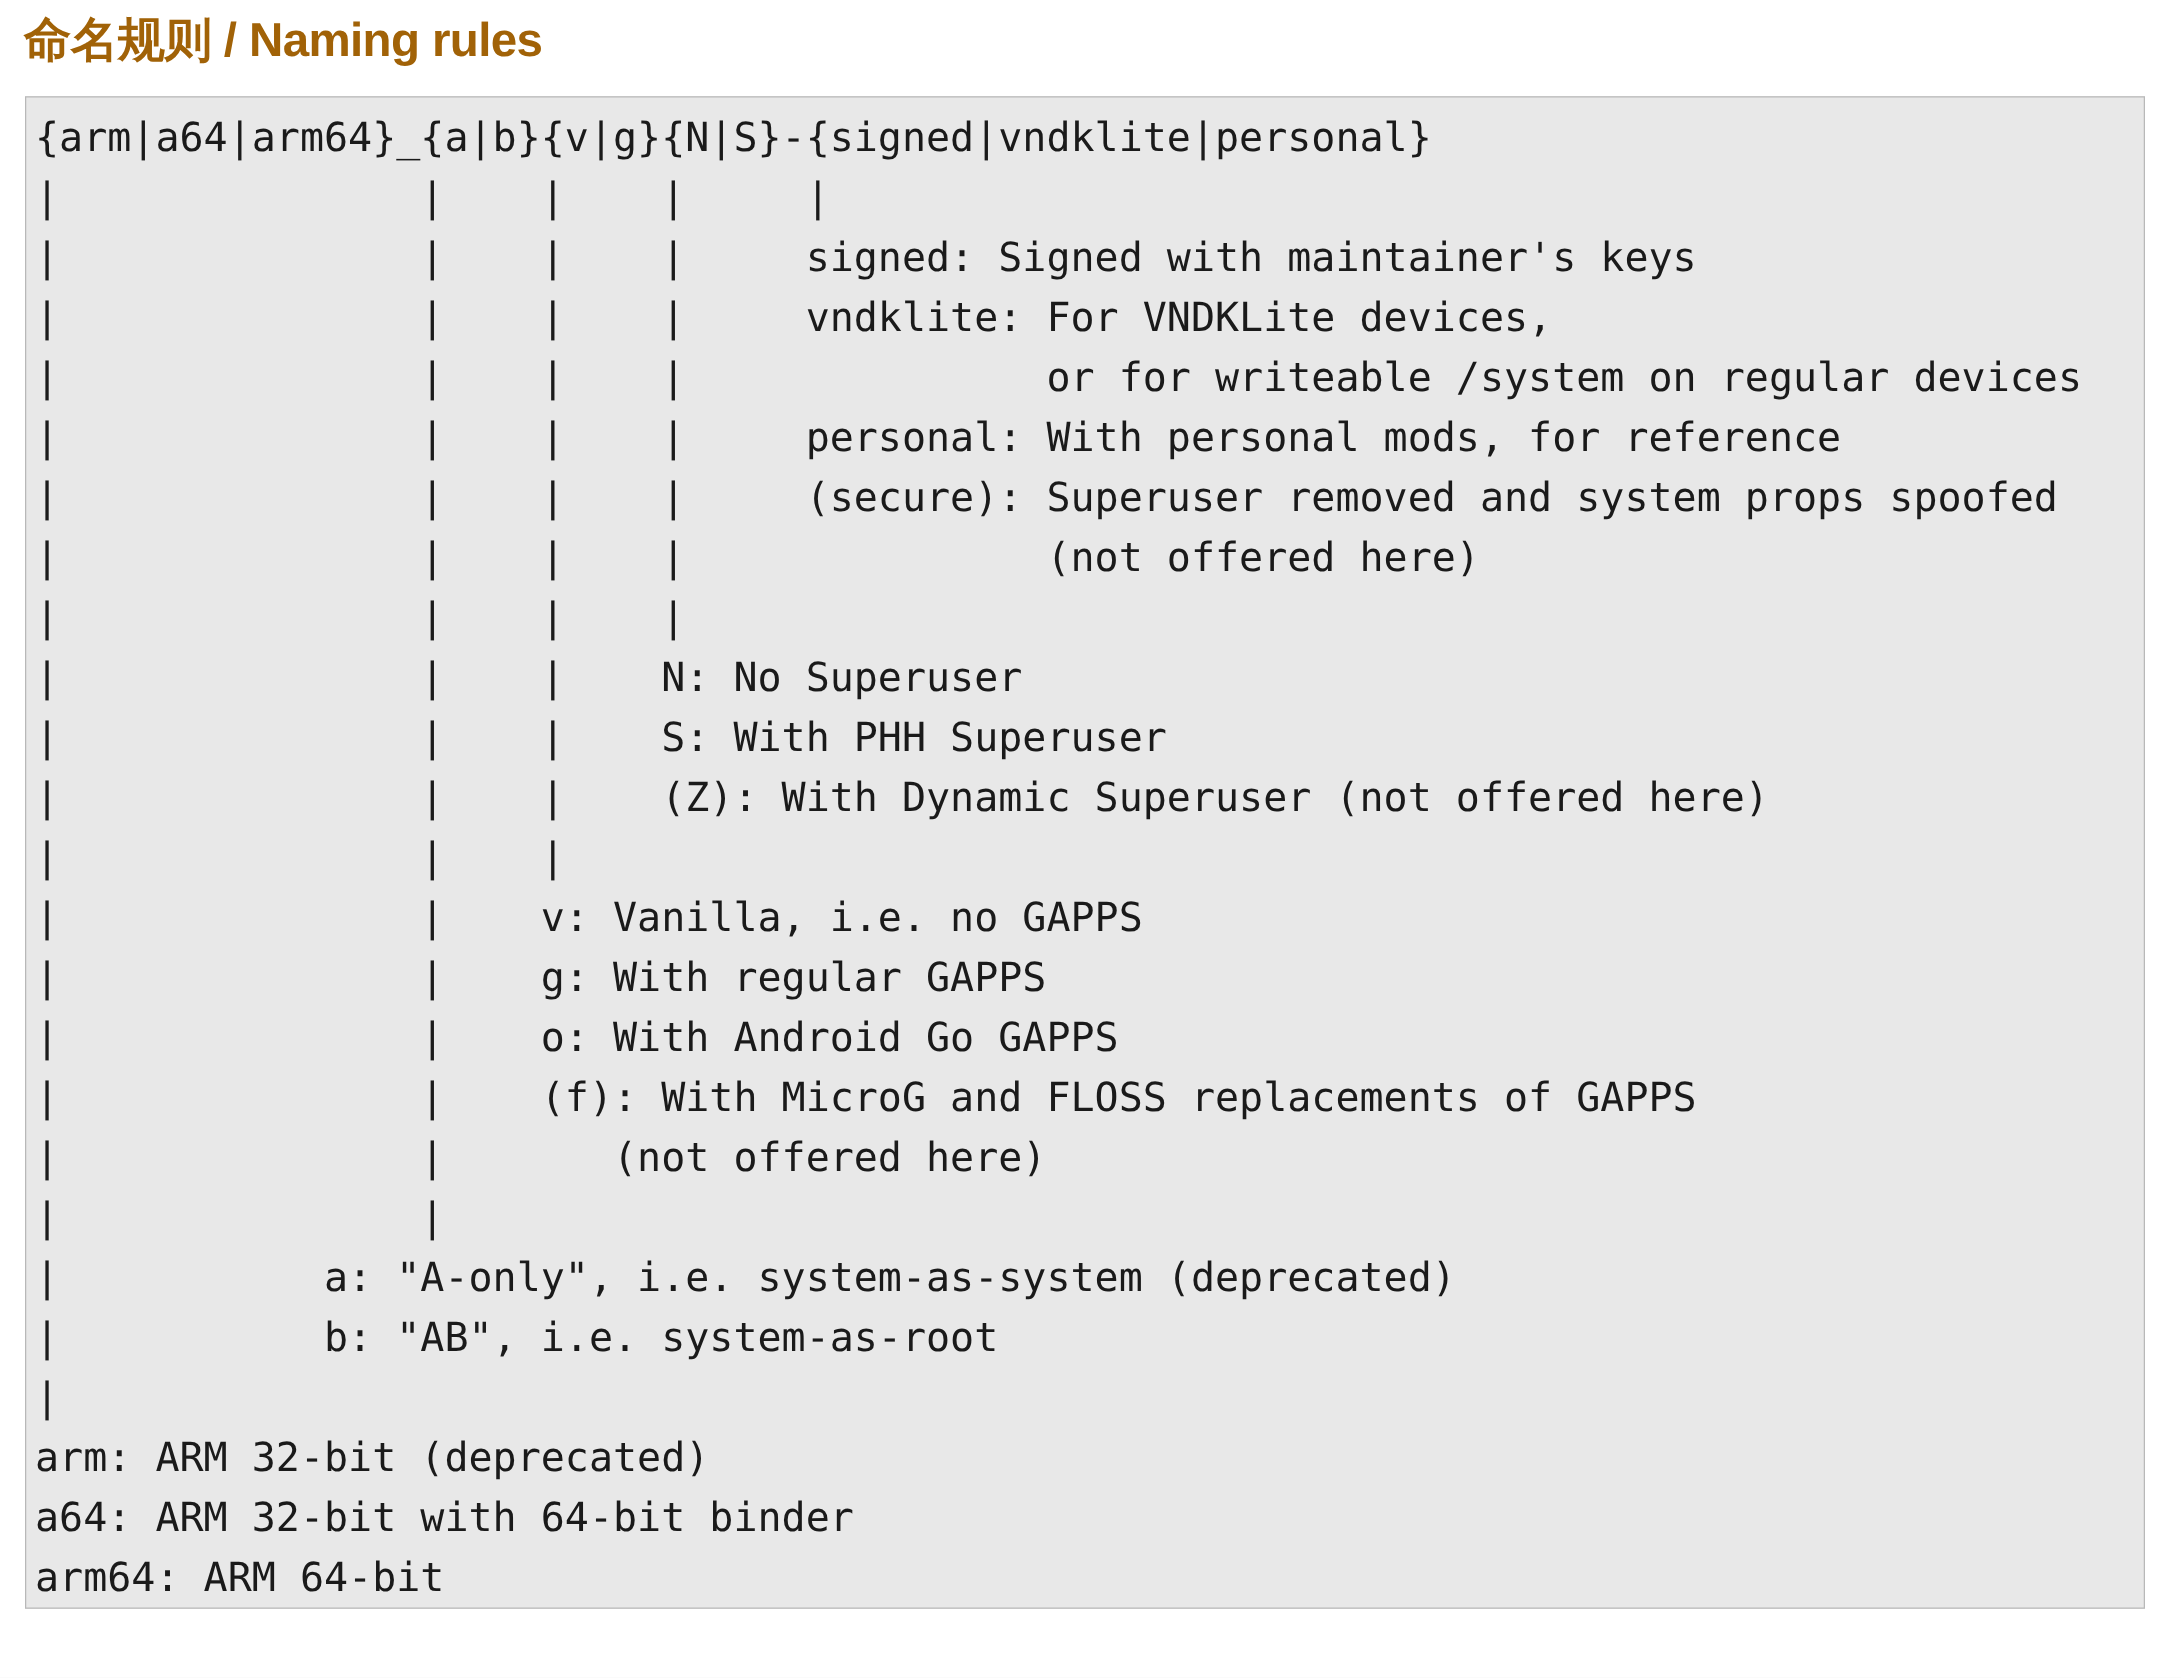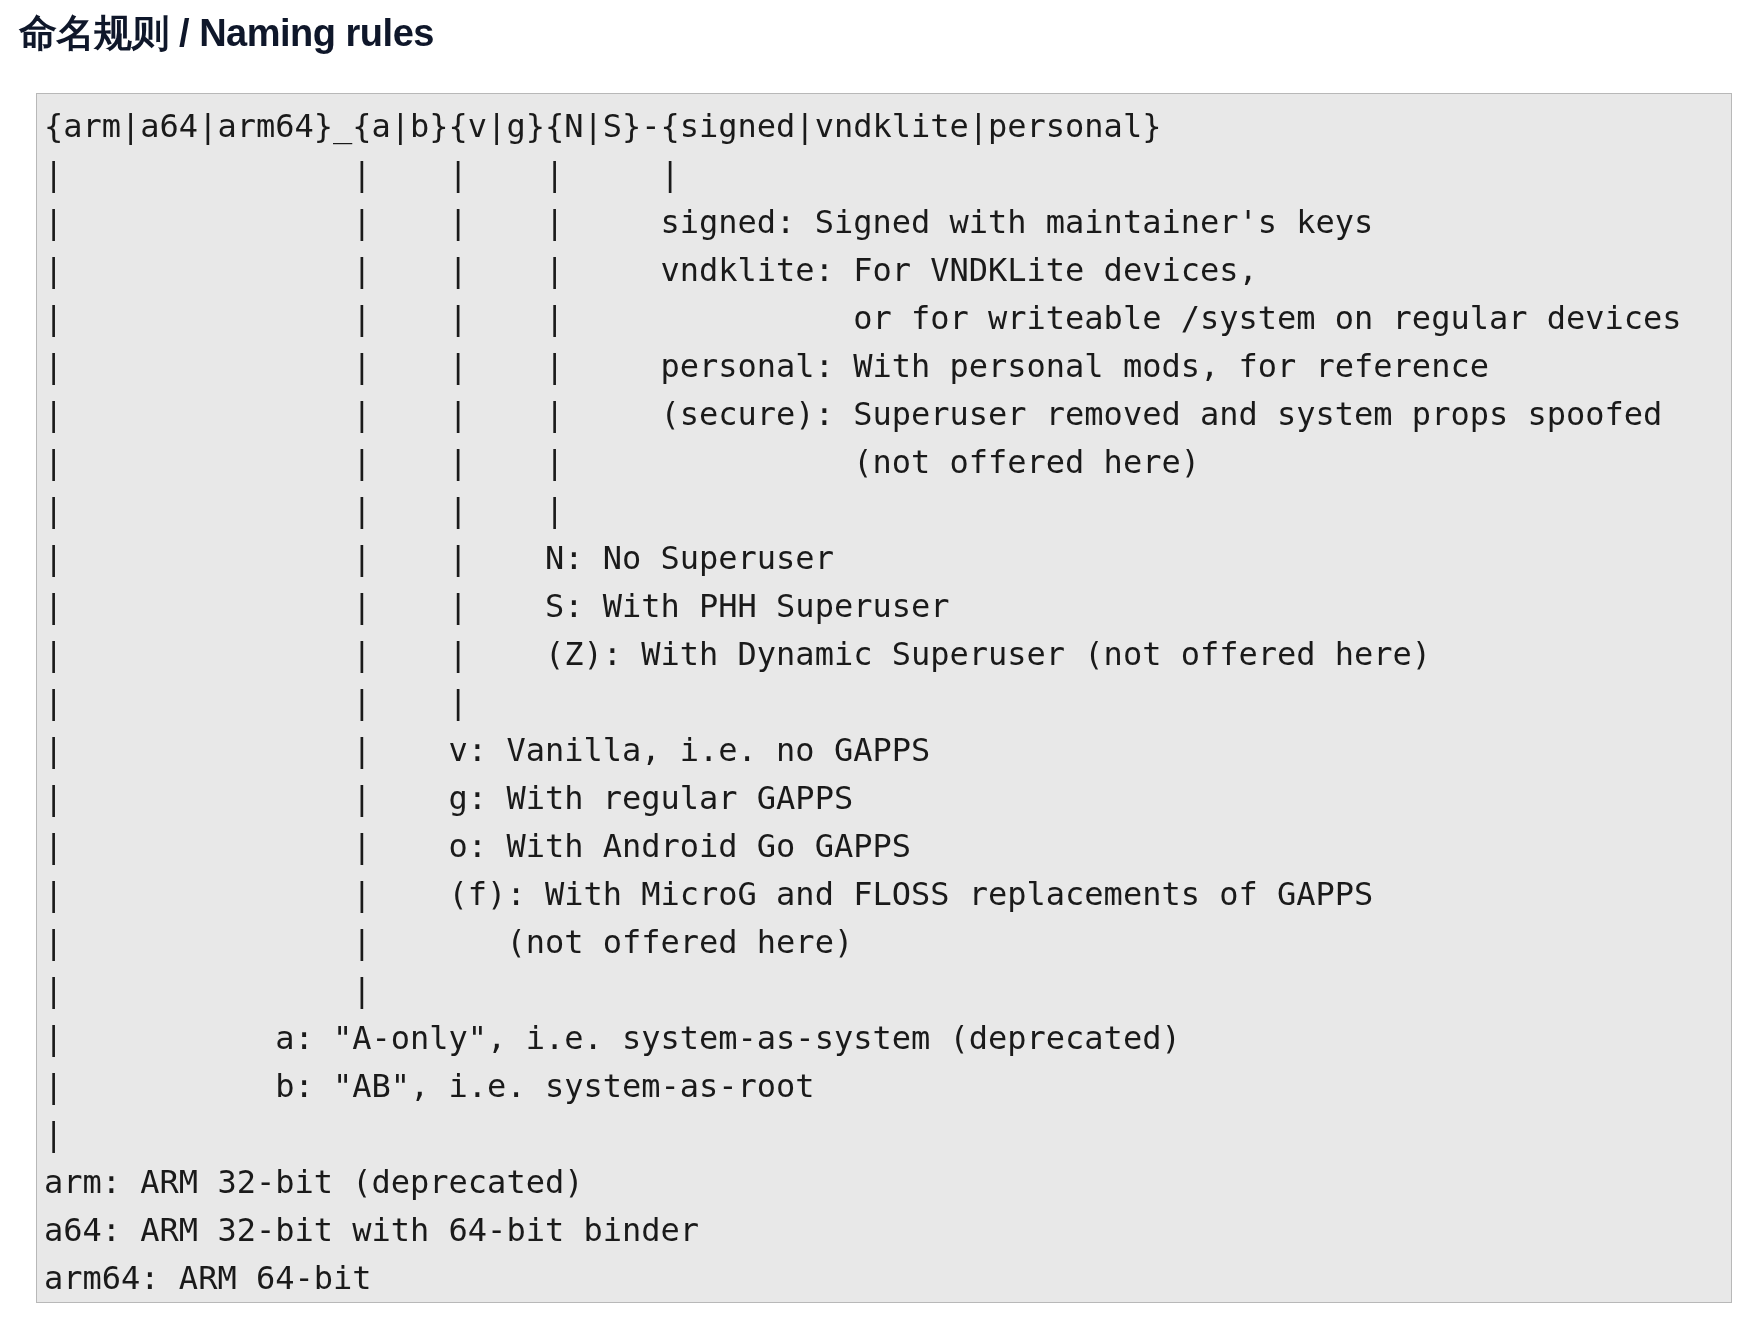--- a/index.html
+++ b/index.html
@@ -19,30 +19,30 @@
   h1.page-title {
     margin: 0;
     position: absolute;
     left: 19px;
     top: 10px;
     font-family: "Liberation Sans", "DejaVu Sans", sans-serif;
     font-weight: bold;
     font-size: 38px;
     line-height: 46px;
     letter-spacing: -0.5px;
-    color: #0f172a;
+    color: #a16207;
     white-space: nowrap;
   }
   pre.code-block {
     position: absolute;
     left: 20px;
     top: 77px;
     width: 1671px;            
     height: 1188px;           
-    margin: 16px;
+    margin: 0;
     background: #e8e8e8;
     border: 1px solid #b8b8b8;
     padding: 8px 16px 12px 7px;
     font-family: "DejaVu Sans Mono", "Liberation Mono", monospace;
     font-size: 32px;
     line-height: 48px;
     color: #1a1a1a;
     white-space: pre;
     overflow: hidden;
   }

